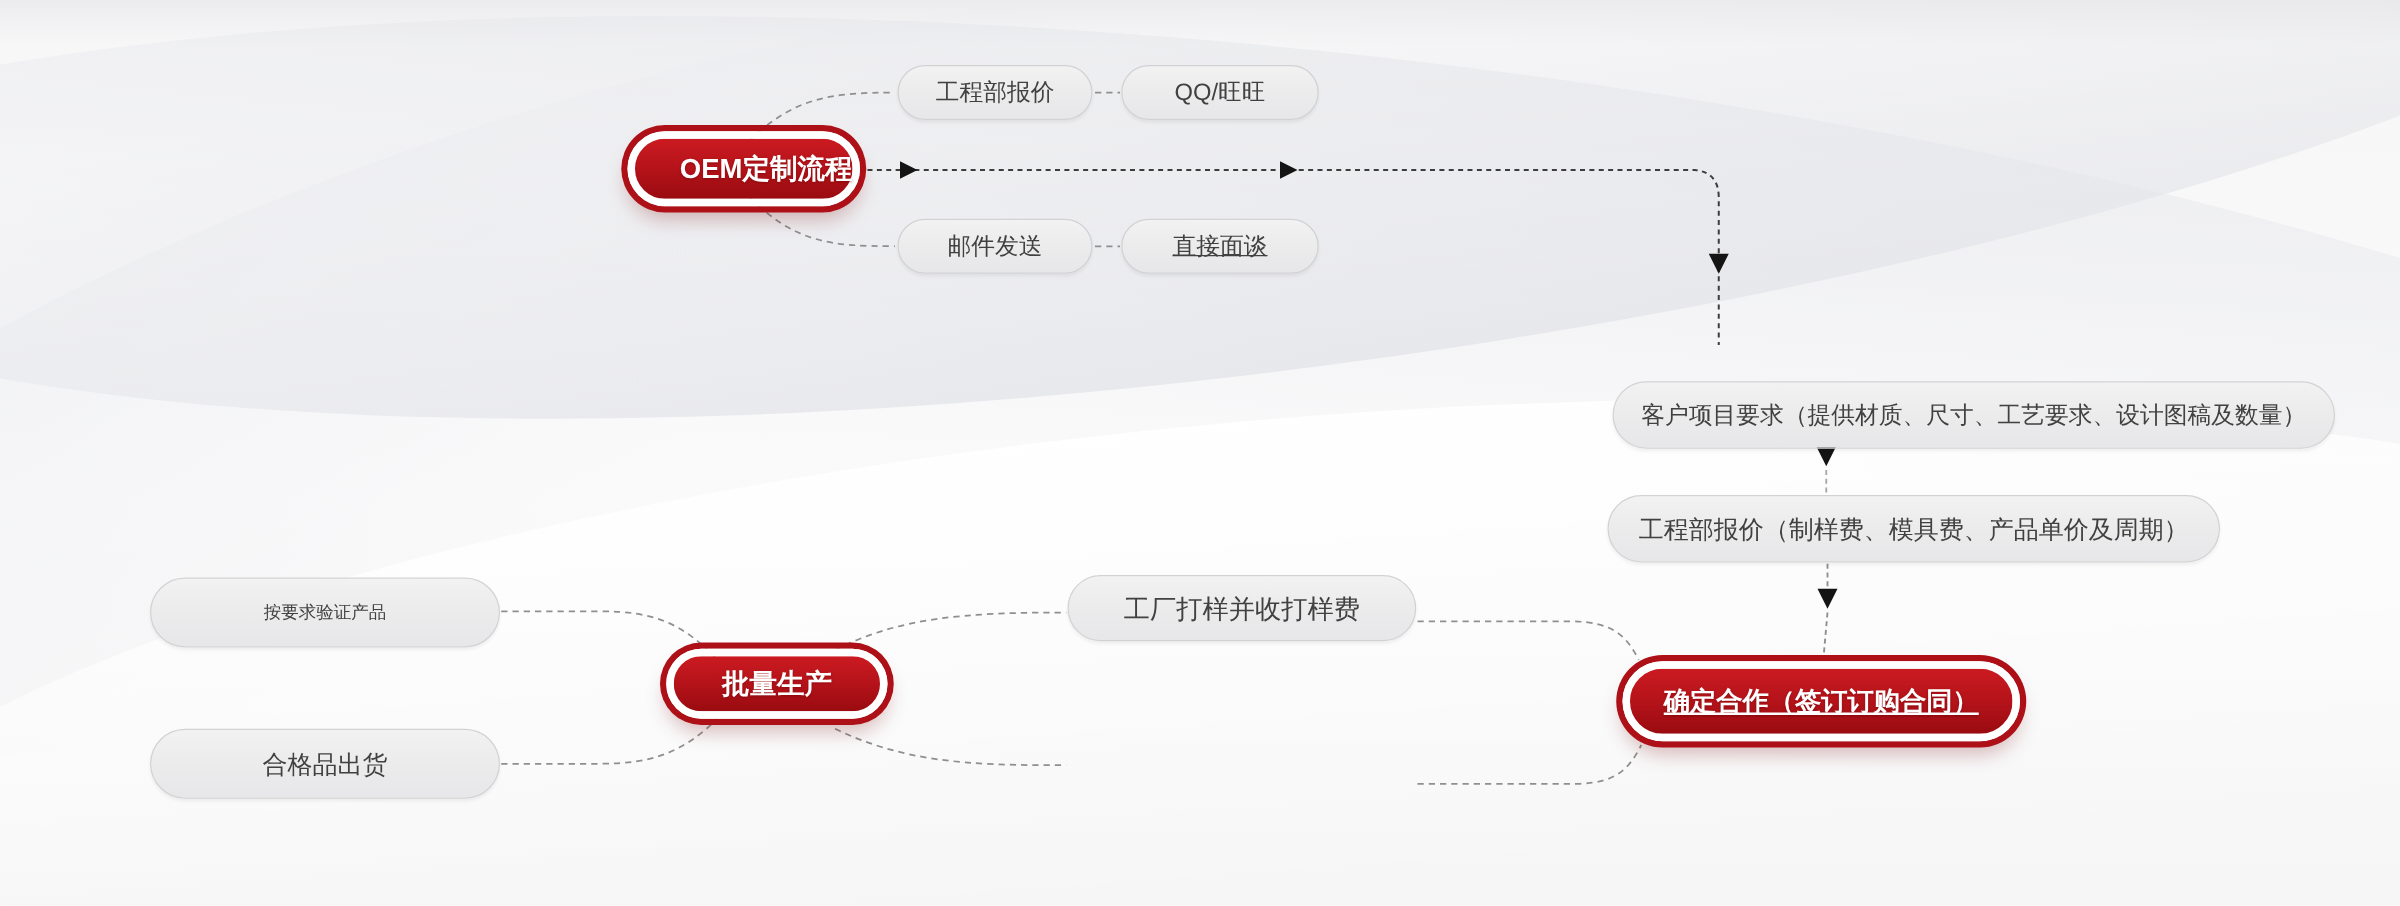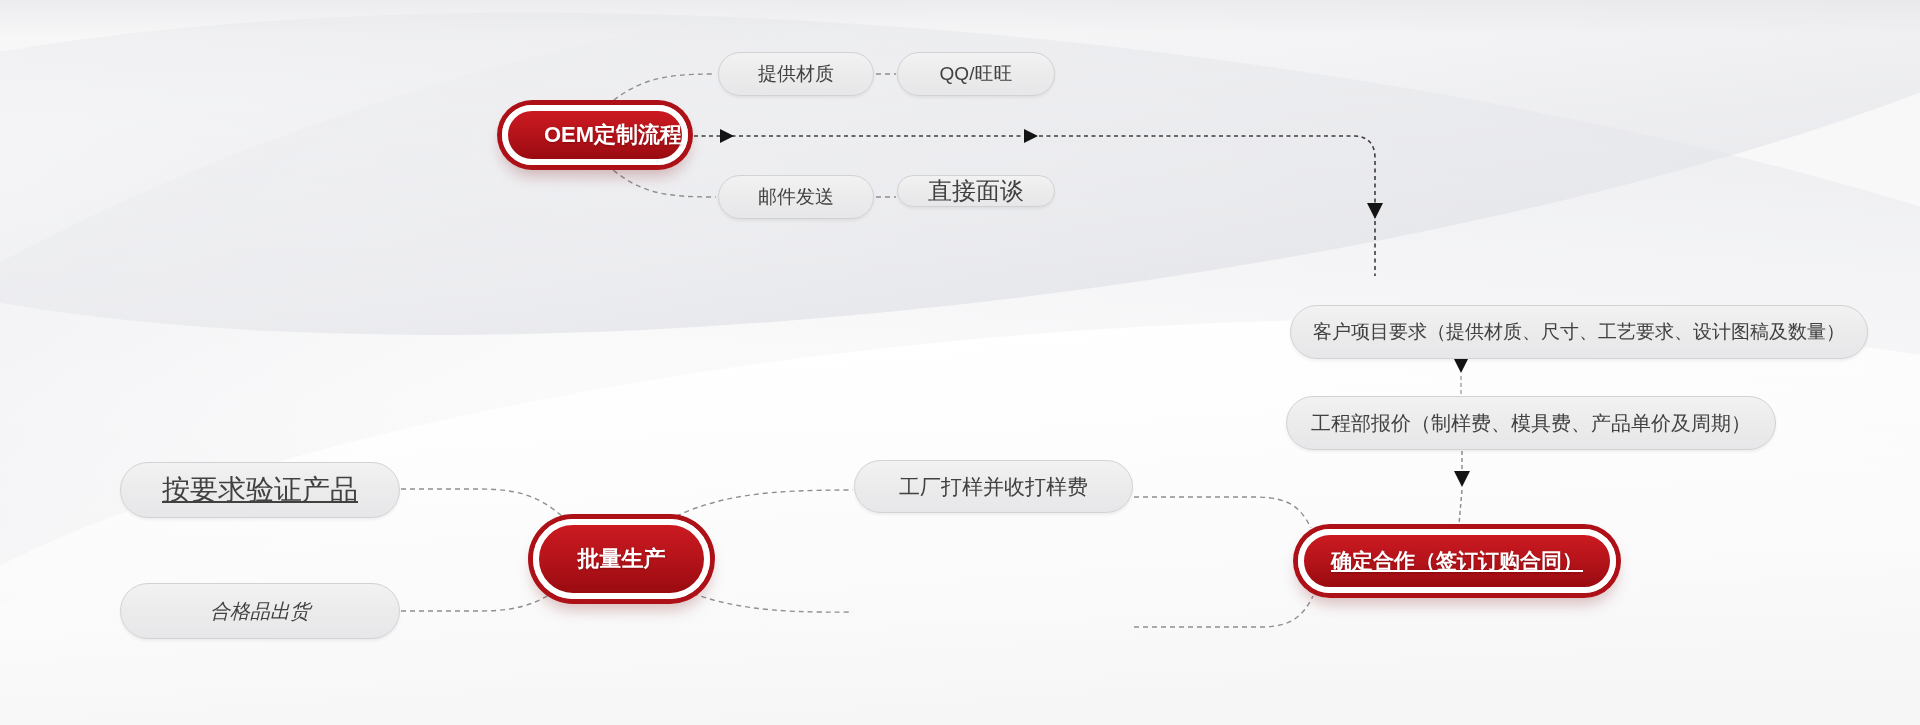--- a/index.html
+++ b/index.html
@@ -39,29 +39,29 @@
     background:linear-gradient(180deg,#cb1a21 0%,#b5131a 50%,#990b10 100%);
     box-shadow:0 0 0 5px #ad1016, 0 10px 16px rgba(120,10,10,.28);
     text-shadow:0 1px 2px rgba(90,0,0,.45);
   }
 
   
   #node-root          {left:502px; top:105px; width:186px; height:60px; font-size:22px;justify-content:flex-end;}
   #node-phone         {left:718px; top:52px;  width:156px; height:44px; font-size:19px;}
   #node-qq            {left:897px; top:52px;  width:158px; height:44px; font-size:19px;}
   #node-mail          {left:718px; top:175px; width:156px; height:44px; font-size:19px;}
-  #node-meet          {left:897px; top:175px; width:158px; height:32px; font-size:24px;}
+  #node-meet          {left:897px; top:175px; width:158px; height:44px; font-size:19px;text-decoration:underline;}
   #node-requirements  {left:1290px;top:277px; width:578px; height:54px; font-size:19px;margin-top:28px;}
   #node-quotation     {left:1286px;top:396px; width:490px; height:54px; font-size:20px;justify-content:center;}
   #node-confirm       {left:1298px;top:529px; width:318px; height:64px; font-size:21px;text-decoration:underline;}
   #node-sampling      {left:854px; top:460px; width:279px; height:53px; font-size:21px;}
   #node-sample-confirm{left:854px; top:585px; width:279px; height:53px; font-size:20px;}
-  #node-mass          {left:533px; top:519px; width:177px; height:80px; font-size:22px;}
-  #node-verify        {left:120px; top:462px; width:280px; height:56px; font-size:28px;text-decoration:underline;}
-  #node-shipment      {left:120px; top:583px; width:280px; height:56px; font-size:20px;font-style:italic;}
+  #node-mass          {left:533px; top:519px; width:177px; height:56px; font-size:22px;}
+  #node-verify        {left:120px; top:462px; width:280px; height:56px; font-size:14px;}
+  #node-shipment      {left:120px; top:583px; width:280px; height:56px; font-size:20px;}
 </style>
 </head>
 <body>
 
 <div class="canvas">
 
   <div class="swoosh sw1"></div>
   <div class="swoosh sw2"></div>
   <div class="swoosh sw4"></div>
   <div class="swoosh sw3"></div>
@@ -93,21 +93,21 @@
     <path d="M 668 583 C 720 608 770 613 853 612" fill="none" stroke="#8f8f8f" stroke-width="1.4" stroke-dasharray="5 4"></path>
     <path d="M 401 489 L 480 489 C 522 489 546 498 574 528" fill="none" stroke="#8f8f8f" stroke-width="1.4" stroke-dasharray="5 4"></path>
     <path d="M 401 611 L 480 611 C 522 611 546 602 574 575" fill="none" stroke="#8f8f8f" stroke-width="1.4" stroke-dasharray="5 4"></path>
   </svg>
 
   <div class="pill rpill" id="node-root">
     <span>OEM定制流程</span>
   </div>
 
   <div class="pill gpill" id="node-phone">
-    <span>提供材质</span>
+    <span>工程部报价</span>
   </div>
   <div class="pill gpill" id="node-qq">
     <span>QQ/旺旺</span>
   </div>
   <div class="pill gpill" id="node-mail">
     <span>邮件发送</span>
   </div>
   <div class="pill gpill" id="node-meet">
     <span>直接面谈</span>
   </div>

